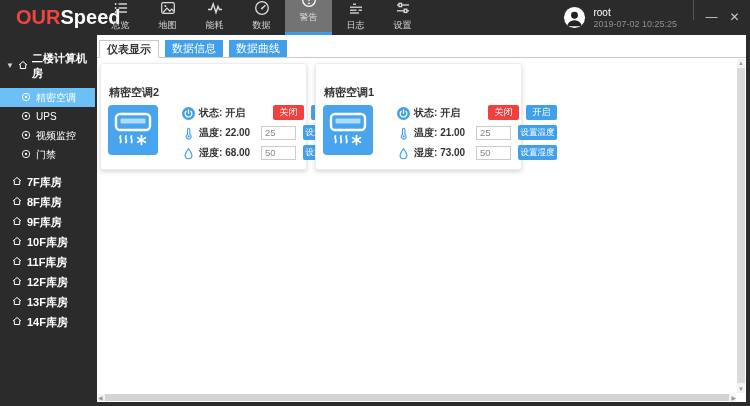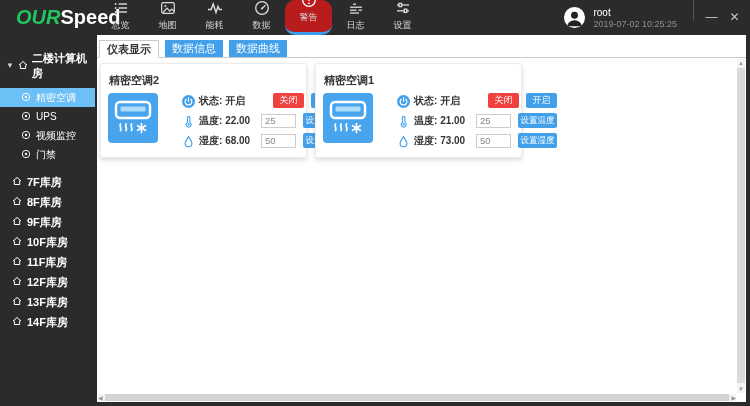--- a/index.html
+++ b/index.html
@@ -4,26 +4,26 @@
 <style>
   * { margin:0; padding:0; box-sizing:border-box; }
   html,body { width:750px; height:406px; }
   body {
     position:relative; background:#2b2b2b; overflow:hidden;
     font-family:"Liberation Sans", sans-serif;
   }
   
   .topbar { position:absolute; left:0; top:0; width:750px; height:35px; display:flex; align-items:stretch; background:#2b2b2b; }
   .logo { width:97px; display:flex; align-items:center; padding-left:16px; font-size:20px; font-weight:bold; white-space:nowrap; }
-  .logo .p1 { color:#22c55e;font-style:italic; }
+  .logo .p1 { color:#ef4444; }
   .logo .p2 { color:#ffffff; }
   .nav { display:flex; }
   .nav-item { width:47px; display:flex; flex-direction:column; align-items:center; justify-content:center; gap:3px; padding-bottom:3px; cursor:pointer; }
   .nav-item .lbl { font-size:9px; color:#d8d8d8; }
-  .nav-item.active { background:#b91c1c; border-bottom:3px solid #3d9be9; padding-bottom:16px;border-radius:10px; }
+  .nav-item.active { background:#737373; border-bottom:3px solid #3d9be9; padding-bottom:16px; }
   .nav-item svg { display:block; }
   .user-block { margin-left:auto; display:flex; align-items:center; }
   .avatar { width:23px; height:23px; }
   .user-info { display:flex; flex-direction:column; margin-left:7px; }
   .user-name { font-size:10px; color:#fff; }
   .user-time { font-size:9px; color:#8f8f8f; margin-top:1px; }
   .tb-divider { width:1px; height:20px; background:#555; margin:0 6px 0 16px; }
   .win-btn { width:23px; text-align:center; color:#c8c8c8; font-size:12px; cursor:pointer; line-height:35px; }
   .win-btn.close { margin-right:4px; }
   
@@ -34,21 +34,21 @@
   .side-sub.active { background:#6cc0f5; }
   .rooms { margin-top:8px; }
   .side-room { display:flex; align-items:center; gap:5px; height:20px; padding-left:12px; color:#fff; font-size:11px; font-weight:bold; cursor:pointer; }
   
   .main { position:absolute; left:97px; top:35px; width:649px; height:367px; background:#fff; }
   .tabstrip { display:flex; align-items:flex-end; height:23px; border-bottom:1px solid #c9c9c9; padding-left:2px; }
   .tab { height:18px; line-height:17px; padding:0 7px; font-size:11px; cursor:pointer; }
   .tab.active { background:#fff; color:#333; border:1px solid #c9c9c9; border-bottom:1px solid #fff; margin-bottom:-1px; font-weight:bold; }
   .tab.inactive { background:#42a0ea; color:#fff; margin-left:6px; height:17px; }
   .cards { display:flex; gap:8px; padding:5px 0 0 3px; }
-  .card { width:207px; background:#fff; border:1px solid #ededed; border-radius:3px; box-shadow:0 2px 4px rgba(120,120,120,.28); padding:8px 6px 9px 7px; }
+  .card { width:207px; background:#fff; border:1px solid #ededed; border-radius:3px; box-shadow:0 2px 4px rgba(120,120,120,.28); padding:20px 6px 9px 7px; }
   .card-title { font-size:11px; font-weight:bold; color:#333; margin:1px 0 5px 1px; }
   .card-body { display:flex; gap:24px; }
   .ac-tile { width:50px; height:50px; background:#49a4ee; border-radius:4px; flex-shrink:0; }
   .rows { display:flex; flex-direction:column; gap:5px; flex:1; }
   .row { display:flex; align-items:center; height:15px; }
   .ricon { width:13px; height:13px; margin-right:4px; flex-shrink:0; }
   .ltext { width:62px; font-size:10px; font-weight:bold; color:#333; white-space:nowrap; }
   .controls { margin-left:auto; display:flex; gap:7px; align-items:center; }
   .btn { display:inline-block; height:15px; line-height:15px; font-size:9px; color:#fff; border:none; border-radius:2px; text-align:center; cursor:pointer; font-family:inherit; }
   .btn.red { background:#f0413e; width:31px; }

